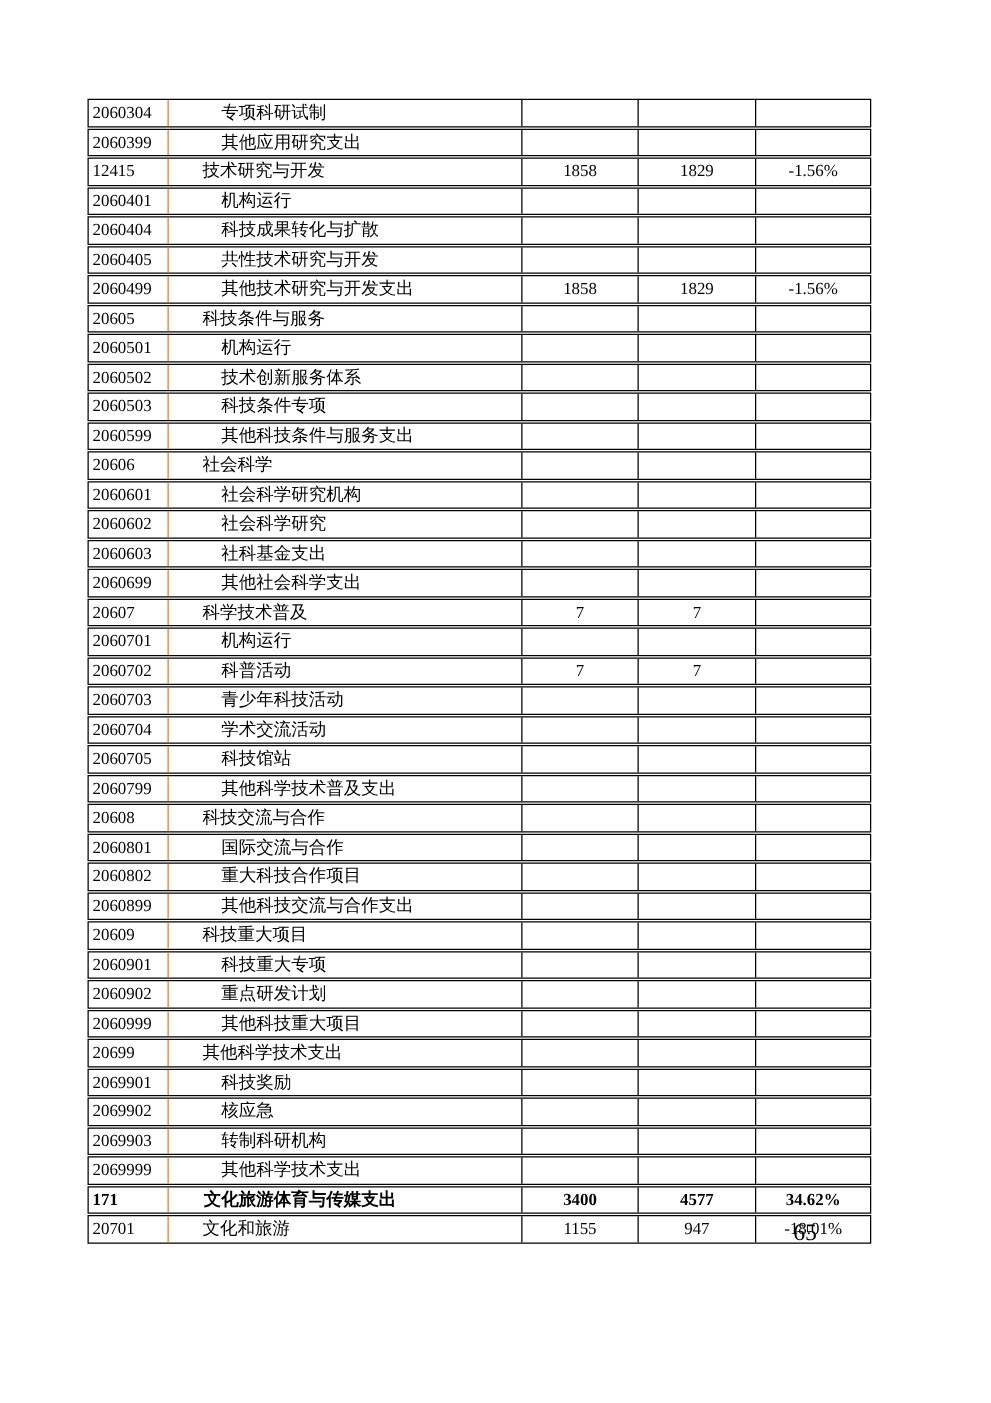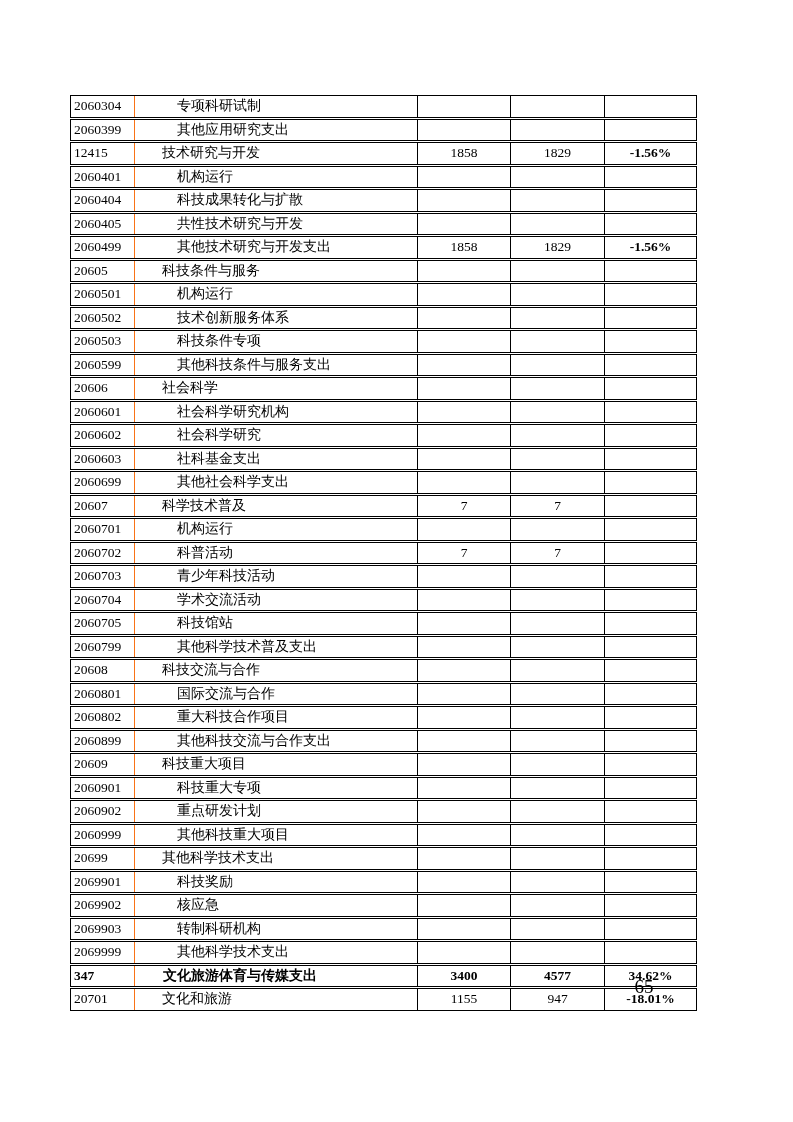--- a/index.html
+++ b/index.html
@@ -10,21 +10,21 @@
   body {
     width: 793px;
     height: 1122px;
     position: relative;
     font-family: "Liberation Serif", "DejaVu Serif", serif;
     color: #000000;
   }
   .table-wrap {
     position: absolute;
     left: 70px;
-    top: 95px;
+    top: 79px;
     width: 627px;
   }
   .t-row {
     display: flex;
     align-items: stretch;
     height: 22.5px;
     border: 1px solid #000000;
     margin-bottom: 1px;
     box-sizing: border-box;
     background: #ffffff;
@@ -50,21 +50,21 @@
   .c-name.lv1 { padding-left: 28px; }
   .c-name.lv2 { padding-left: 27px; }
   .c-name.lv3 { padding-left: 42px; }
   .c-v1, .c-v2, .c-pct {
     justify-content: center;
     font-size: 13.5px;
     border-left: 1px solid #000000;
   }
   .c-v1 { width: 93px; }
   .c-v2 { width: 94px; }
-  .c-pct { width: 92px; font-weight: bold; }
+  .c-pct { width: 92px; }
   .page-num {
     position: absolute;
     left: 618px;
     top: 976px;
     width: 52px;
     text-align: center;
     font-size: 19px;
   }
 </style>
 </head>
@@ -324,21 +324,21 @@
       <div class="cell c-pct"></div>
     </div>
     <div class="t-row">
       <div class="cell c-code">2069999</div>
       <div class="cell c-name lv3">其他科学技术支出</div>
       <div class="cell c-v1"></div>
       <div class="cell c-v2"></div>
       <div class="cell c-pct"></div>
     </div>
     <div class="t-row bold">
-      <div class="cell c-code">347</div>
+      <div class="cell c-code">171</div>
       <div class="cell c-name lv1">文化旅游体育与传媒支出</div>
       <div class="cell c-v1">3400</div>
       <div class="cell c-v2">4577</div>
       <div class="cell c-pct">34.62%</div>
     </div>
     <div class="t-row">
       <div class="cell c-code">20701</div>
       <div class="cell c-name lv2">文化和旅游</div>
       <div class="cell c-v1">1155</div>
       <div class="cell c-v2">947</div>

